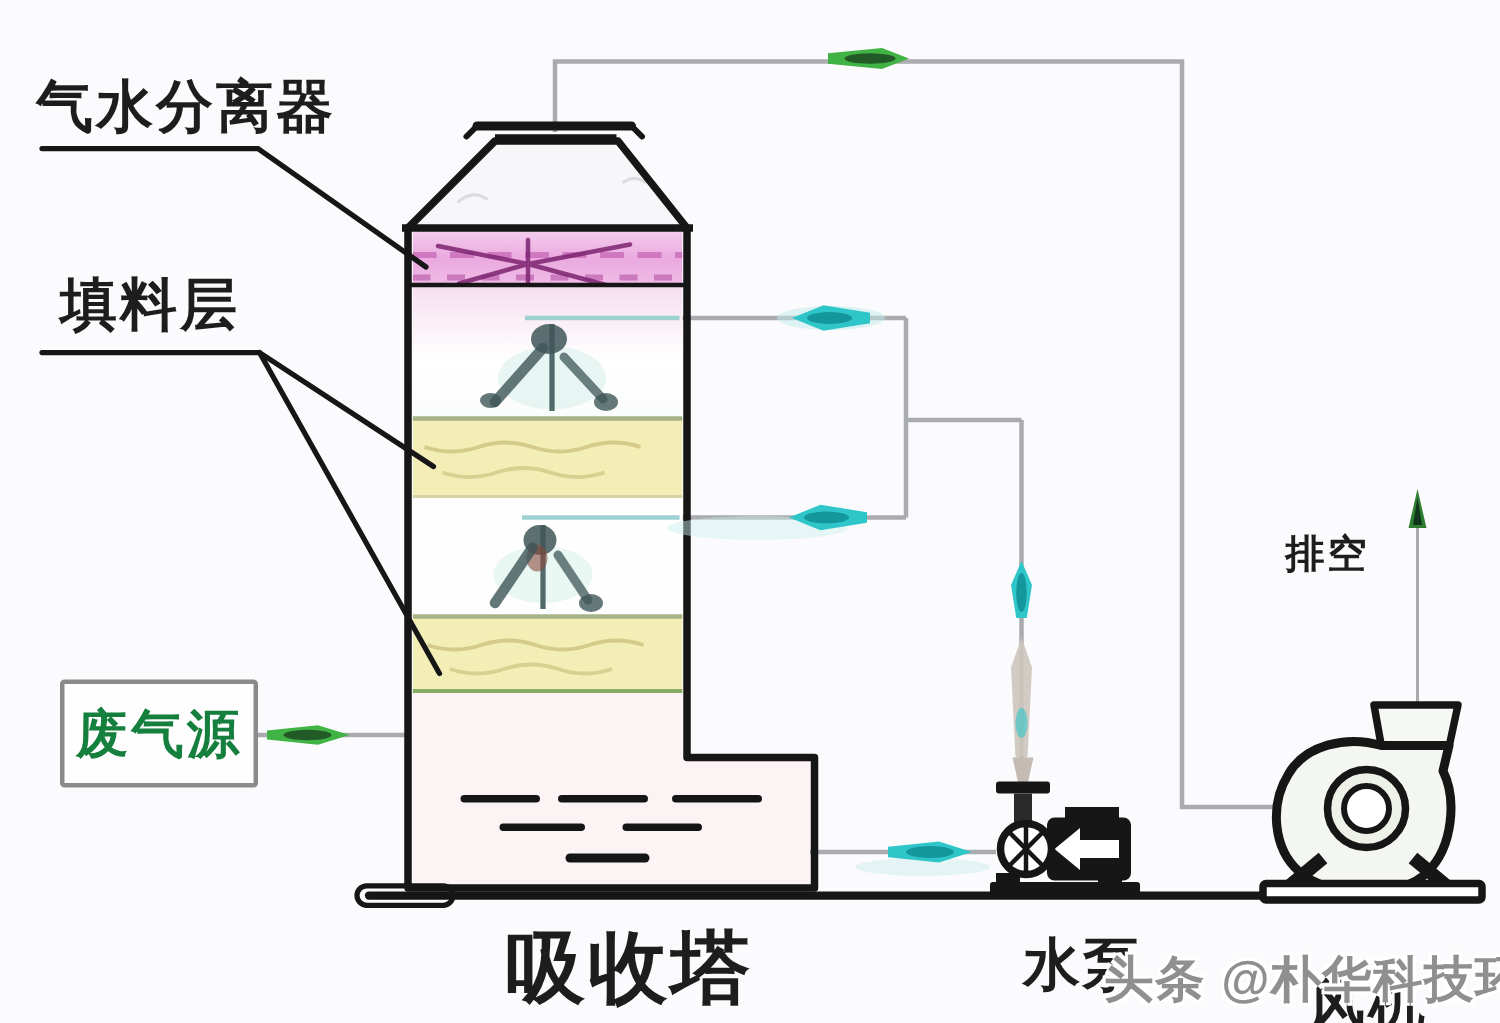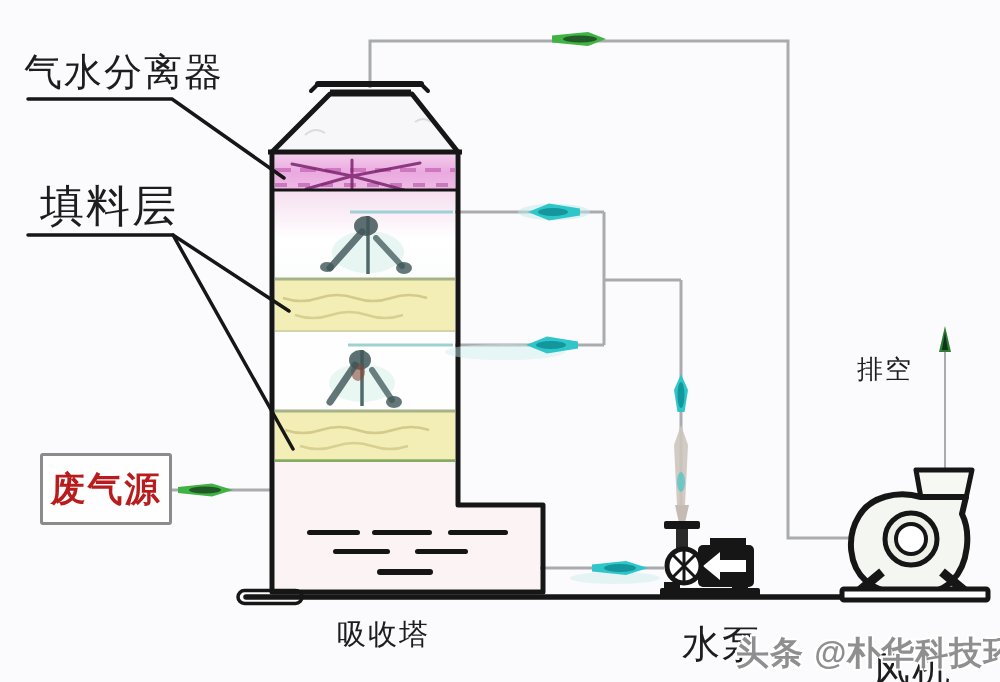--- a/index.html
+++ b/index.html
@@ -12,29 +12,29 @@
   }
   svg{position:absolute;left:0;top:0;}
   .ink{stroke:var(--ink,#161616);}
   .pipe{stroke:var(--pipe,#a9abae);stroke-width:3;fill:none;}
   .pipe-thin{stroke:var(--pipe,#a9abae);stroke-width:2;fill:none;}
   .teal-fill{fill:var(--teal,#2fc6ca);}
   .teal-core{fill:var(--teal-dark,#0c8a90);opacity:.8;}
   .green-fill{fill:var(--green,#41b244);}
   .green-core{fill:var(--green-dark,#1c4a21);opacity:.85;}
   .lbl{
-    position:absolute;color:#1d1d1d;font-weight:400;white-space:nowrap;
+    position:absolute;color:#1d1d1d;font-weight:700;white-space:nowrap;
     letter-spacing:2px;line-height:1;
   }
   .waste-box{
     position:absolute;left:40px;top:453px;width:126px;height:66px;
     border:3px solid var(--label-box-border,#8b8b8b);border-radius:3px;
     background:#fefefe;display:flex;align-items:center;justify-content:center;
   }
-  .waste-box .lbl-inner{font-size:35px;font-weight:700;letter-spacing:2px;color:#b91c1c;}
+  .waste-box .lbl-inner{font-size:35px;font-weight:700;letter-spacing:2px;color:#15803d;}
   .watermark{
     position:absolute;left:736px;top:631px;
     font-family:"Liberation Sans","DejaVu Sans",sans-serif;
     font-weight:700;font-size:33px;letter-spacing:1px;
     color:var(--watermark-gray,#8f8f8f);
     text-shadow:-2px -2px 0 #fff,2px -2px 0 #fff,-2px 2px 0 #fff,2px 2px 0 #fff;
     z-index:6;white-space:nowrap;
   }
 </style>
 </head>
@@ -243,29 +243,29 @@
     <circle cx="911" cy="539" r="26" fill="#edf1e8" class="ink" stroke-width="5"></circle>
     <circle cx="911" cy="539" r="15" fill="#ffffff" class="ink" stroke-width="4"></circle>
     <line x1="882" y1="572" x2="858" y2="592" class="ink" stroke-width="9"></line>
     <line x1="942" y1="572" x2="966" y2="592" class="ink" stroke-width="9"></line>
     <rect x="842" y="589" width="146" height="11" rx="2" fill="#ffffff" class="ink" stroke-width="5"></rect>
   </g>
 </svg>
 
 <div class="lbl" style="left:24px;top:53px;font-size:38px;">气水分离器</div>
 
-<div class="lbl" style="left:40px;top:185px;font-size:44px;">填料层</div>
+<div class="lbl" style="left:40px;top:185px;font-size:38px;">填料层</div>
 
 <div class="waste-box">
   <span class="lbl-inner">废气源</span>
 </div>
 
 <div class="lbl" style="left:857px;top:357px;font-size:26px;">排空</div>
 
-<div class="lbl" style="left:337px;top:620px;font-size:29px;">吸收塔</div>
+<div class="lbl" style="left:337px;top:620px;font-size:53px;">吸收塔</div>
 
 <div class="lbl" style="left:682px;top:625px;font-size:38px;">水泵</div>
 
 <div class="lbl" style="left:872px;top:619px;font-size:38px;z-index:4;margin-top:32px;">风机</div>
 
 <div class="watermark">头条 @朴华科技环保</div>
 
 </div>
 
 </body></html>

